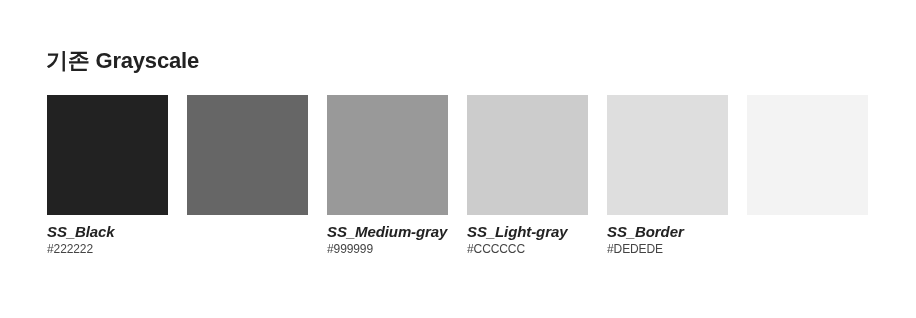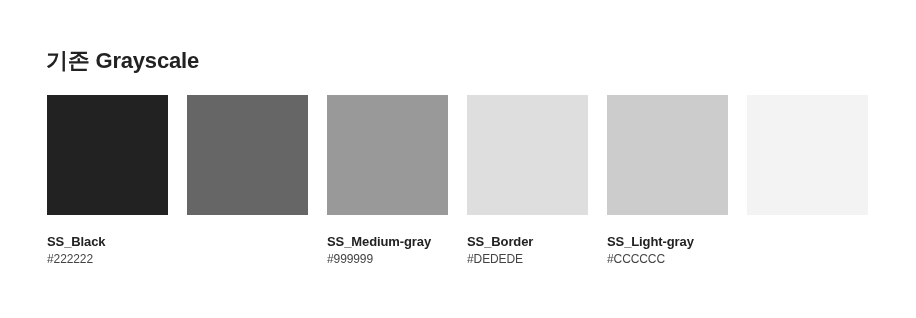--- a/index.html
+++ b/index.html
@@ -47,27 +47,28 @@
     flex: 0 0 121px;
     display: flex;
     flex-direction: column;
   }
   .swatch-chip {
     width: 121px;
     height: 120px;
     display: block;
   }
   .swatch-name {
-    margin-top: 19px;
-    font-size: 13px;
+    margin-top: 9px;
+    font-size: 15px;
     line-height: 16px;
     font-weight: 700;
     color: #222222;
     white-space: nowrap;
     letter-spacing: -0.1px;
+    font-style: italic;
   }
   .swatch-hex {
     margin-top: 2px;
     font-size: 12px;
     line-height: 15px;
     font-weight: 400;
     color: #444444;
     white-space: nowrap;
     letter-spacing: -0.1px;
   }
@@ -91,29 +92,29 @@
       <div class="swatch-chip" style="background-color: rgb(102, 102, 102);"></div>
     </div>
 
     <div class="swatch-cell">
       <div class="swatch-chip" style="background-color: rgb(153, 153, 153);"></div>
       <div class="swatch-name">SS_Medium-gray</div>
       <div class="swatch-hex">#999999</div>
     </div>
 
     <div class="swatch-cell">
+      <div class="swatch-chip" style="background-color: rgb(204, 204, 204);"></div>
+      <div class="swatch-name">SS_Light-gray</div>
+      <div class="swatch-hex">#CCCCCC</div>
+    </div>
+
+    <div class="swatch-cell">
       <div class="swatch-chip" style="background-color: rgb(222, 222, 222);"></div>
       <div class="swatch-name">SS_Border</div>
       <div class="swatch-hex">#DEDEDE</div>
-    </div>
-
-    <div class="swatch-cell">
-      <div class="swatch-chip" style="background-color: rgb(204, 204, 204);"></div>
-      <div class="swatch-name">SS_Light-gray</div>
-      <div class="swatch-hex">#CCCCCC</div>
     </div>
 
     <div class="swatch-cell">
       <div class="swatch-chip" style="background-color: rgb(243, 243, 243);"></div>
     </div>
 
   </div>
 </div>
 
 </body></html>

